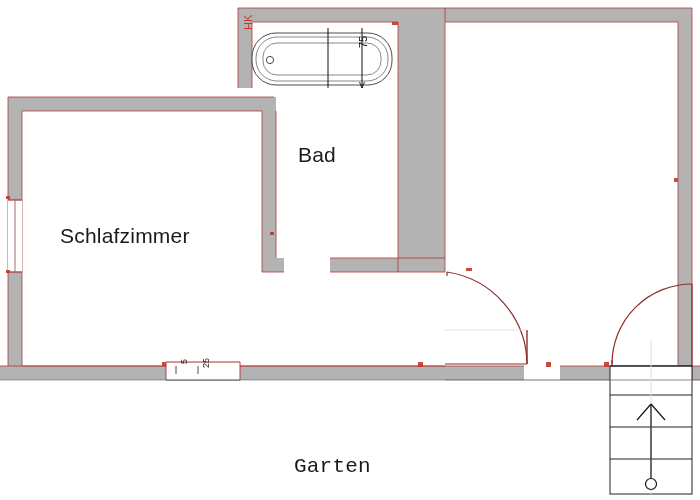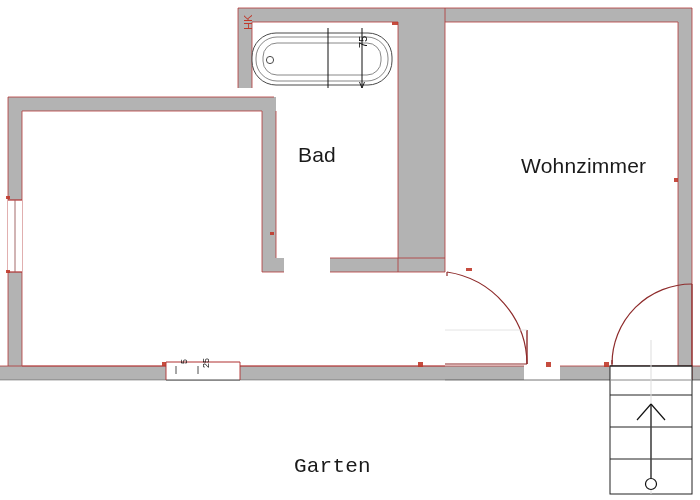--- a/index.html
+++ b/index.html
@@ -229,24 +229,24 @@
       <rect x="466" y="268" width="6" height="3"></rect>
       <rect x="674" y="178" width="4" height="4"></rect>
       <rect x="418" y="362" width="5" height="5"></rect>
       <rect x="546" y="362" width="5" height="5"></rect>
       <rect x="604" y="362" width="5" height="5"></rect>
       <rect x="162" y="362" width="4" height="4"></rect>
     </g>
 
   </svg>
 
+  <div class="room-label" id="label-schlafzimmer">Schlafzimmer</div>
 
   <div class="room-label" id="label-bad">Bad</div>
 
-  <div class="room-label" id="label-wohnzimmer">Wohnzimmer</div>
 
   <div class="room-label" id="label-garten">Garten</div>
 
   <div id="label-hk">HK</div>
 
   <div id="label-75">75</div>
 
   <div class="dim-label" id="label-dim-a">5</div>
 
   <div class="dim-label" id="label-dim-b">25</div>

